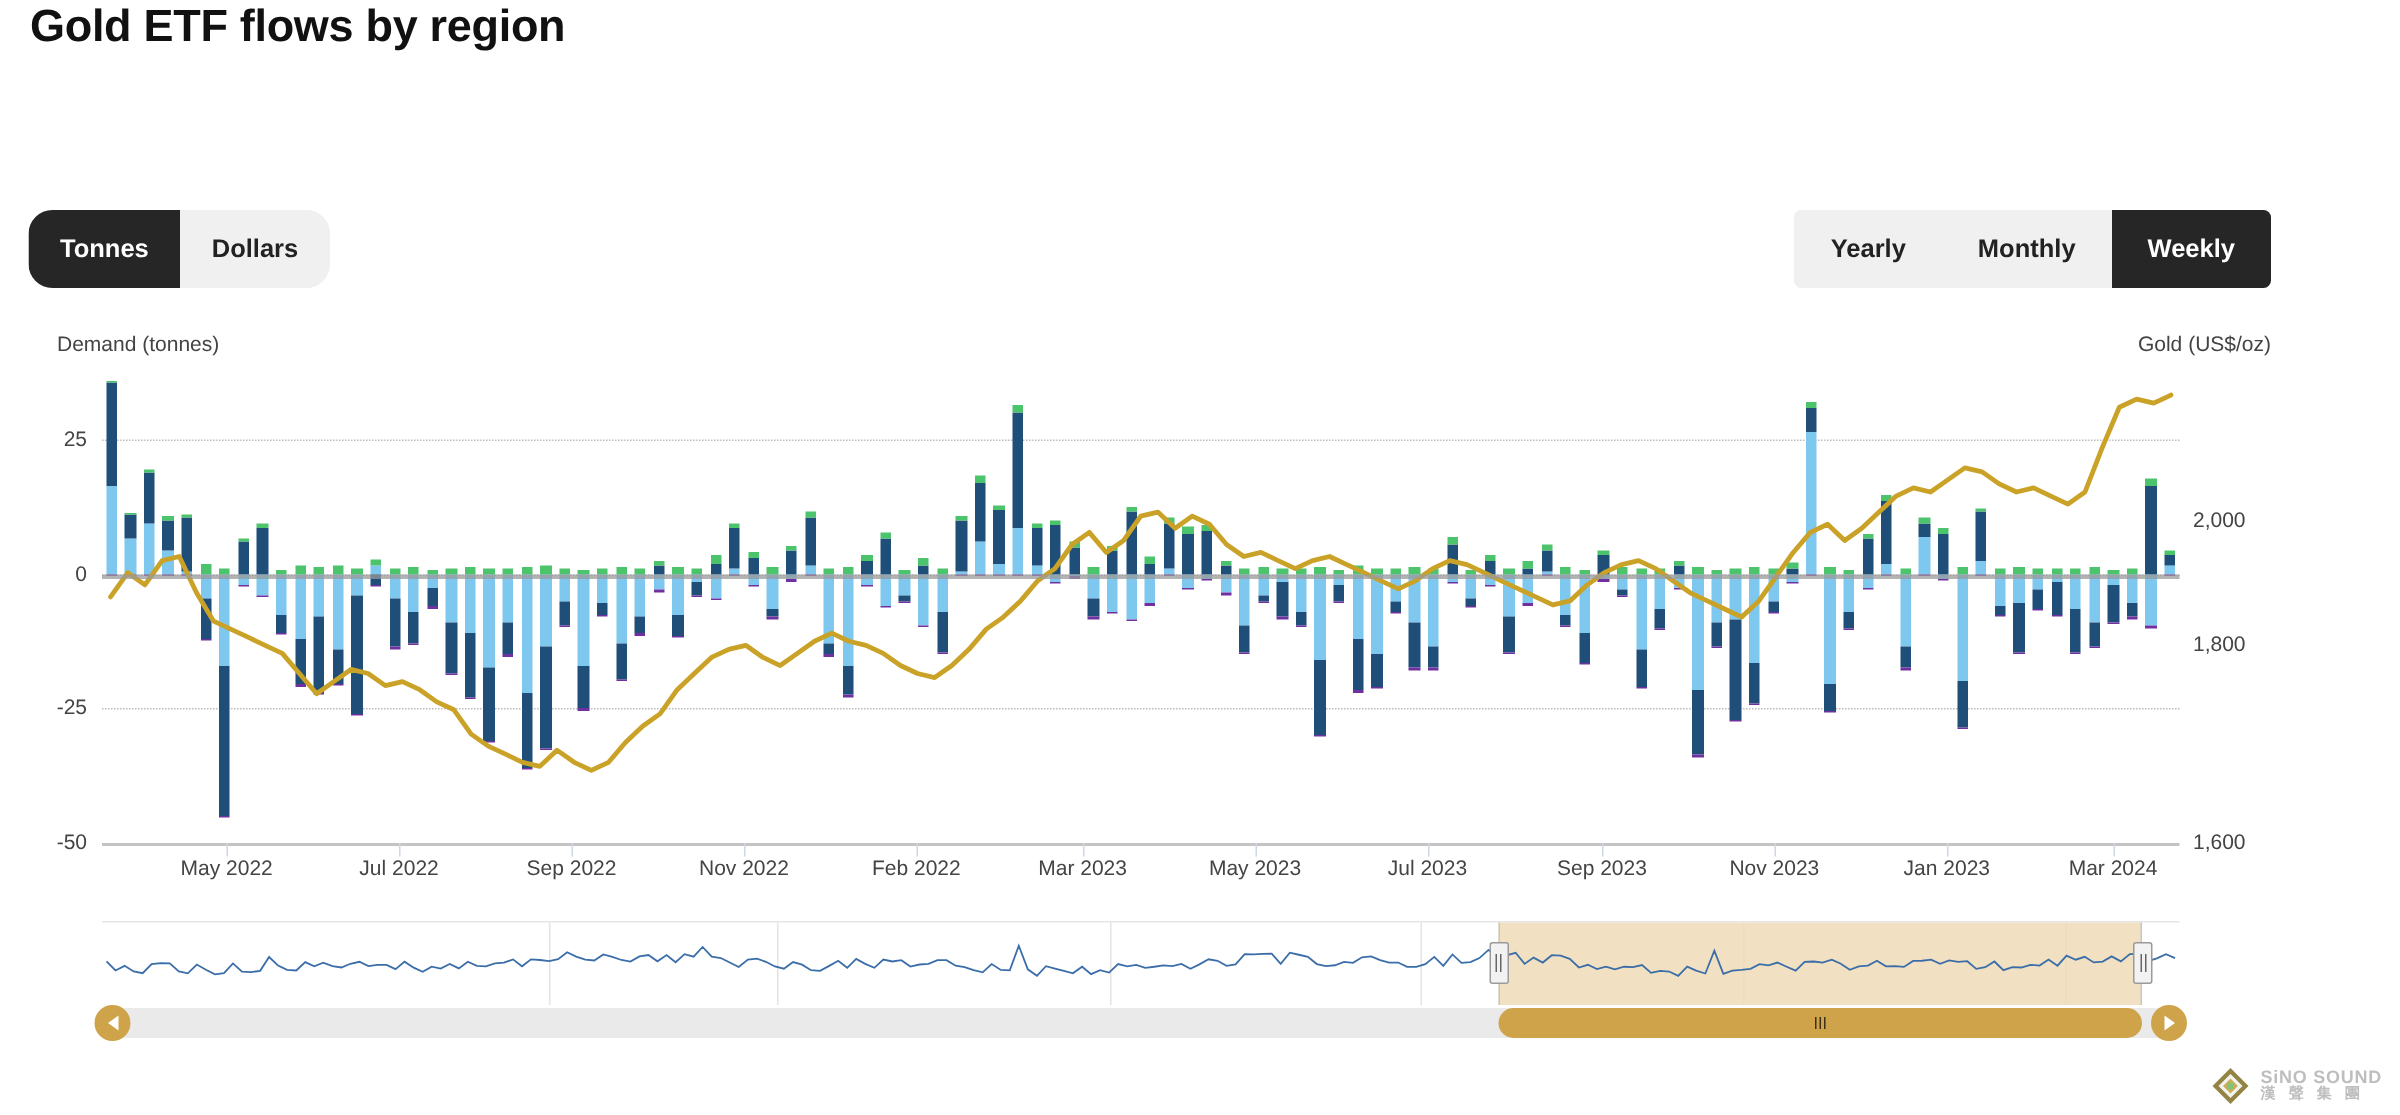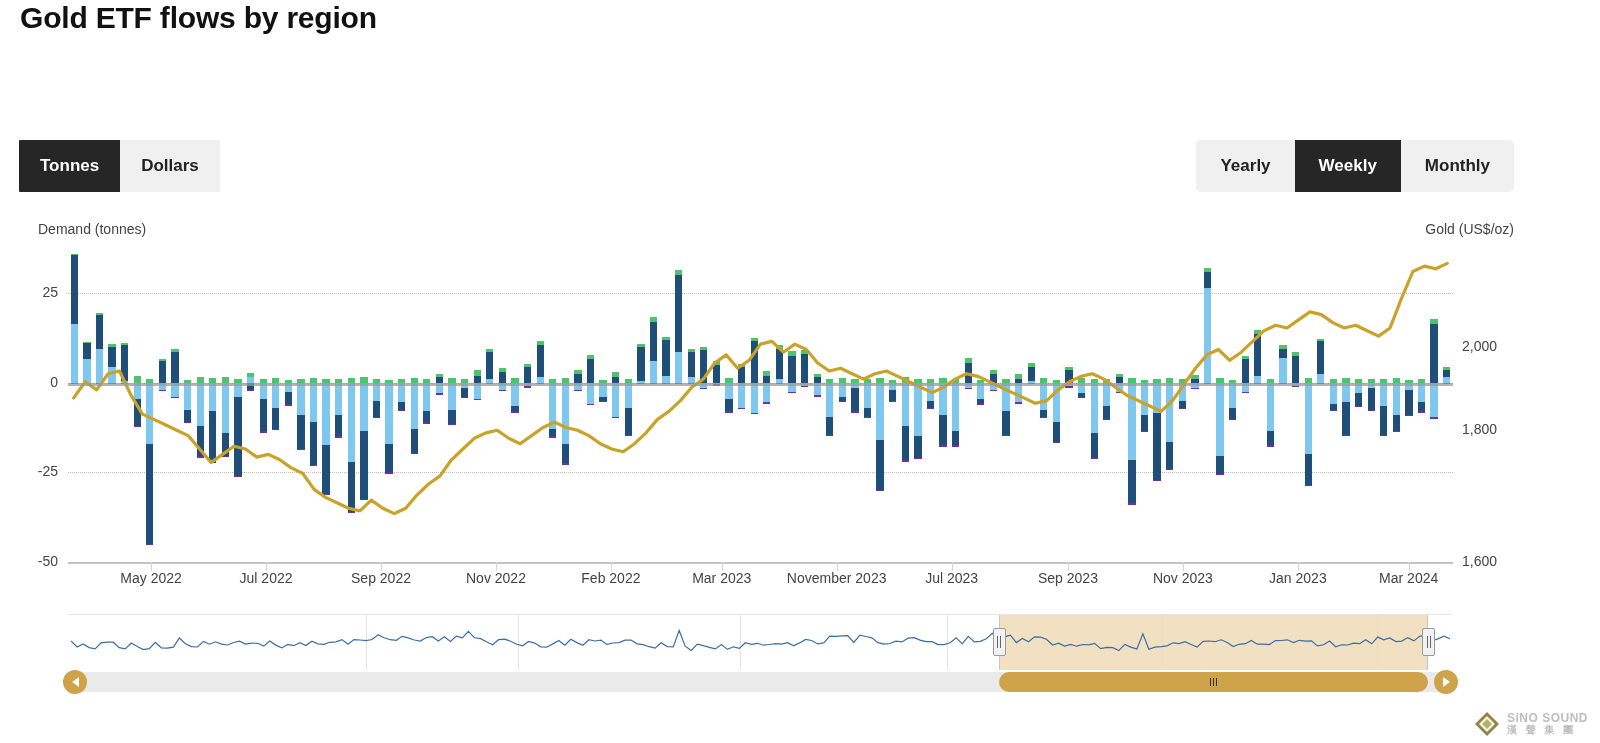--- a/index.html
+++ b/index.html
@@ -32,21 +32,21 @@
     font-size: 17px; font-weight: bold; color: #ffffff;
     cursor: pointer; user-select: none; border: none;
     font-family: "Liberation Sans", sans-serif;
   }
   .export-pdf { background: #b52532; }
   .export-png { background: #4caf50; }
 
   
   .unit-group {
     position: absolute; left: 19px; top: 140px;
-    display: flex; border-radius: 1px; overflow: hidden;
+    display: flex; border-radius: 16px; overflow: hidden;
     background: #f0f0f0;
   }
   .seg-btn {
     height: 52px; padding: 0 21px;
     display: flex; align-items: center; justify-content: center;
     font-size: 17px; font-weight: bold; color: #222222;
     background: #f0f0f0; cursor: pointer; user-select: none;
     font-family: "Liberation Sans", sans-serif;
     white-space: nowrap;
   }
@@ -188,22 +188,22 @@
   <div class="title">Gold ETF flows by region</div>
 
 
   <div class="unit-group">
     <div class="seg-btn active">Tonnes</div>
     <div class="seg-btn">Dollars</div>
   </div>
 
   <div class="period-group">
     <div class="seg-btn">Yearly</div>
+    <div class="seg-btn">Monthly</div>
     <div class="seg-btn active">Weekly</div>
-    <div class="seg-btn">Monthly</div>
   </div>
 
   <div class="axis-title left">Demand (tonnes)</div>
   <div class="axis-title right">Gold (US$/oz)</div>
 
   <div id="yticks-left">
       <div class="ytick" style="top: 284.034px;">25</div>
       <div class="ytick" style="top: 373.69px;">0</div>
       <div class="ytick" style="top: 463.345px;">-25</div>
       <div class="ytick" style="top: 553px;">-50</div>
@@ -903,21 +903,21 @@
       <div class="xtick" style="left: 1297.88px;"></div>
       <div class="xtick" style="left: 1408.68px;"></div>
     </div>
   <div class="xlabels" id="xlabels">
       <div class="xlab" style="left: 83.1px;">May 2022</div>
       <div class="xlab" style="left: 198.055px;">Jul 2022</div>
       <div class="xlab" style="left: 313.01px;">Sep 2022</div>
       <div class="xlab" style="left: 427.965px;">Nov 2022</div>
       <div class="xlab" style="left: 542.92px;">Feb 2022</div>
       <div class="xlab" style="left: 653.72px;">Mar 2023</div>
-      <div class="xlab" style="left: 768.675px;">November 2023</div>
+      <div class="xlab" style="left: 768.675px;">May 2023</div>
       <div class="xlab" style="left: 883.63px;">Jul 2023</div>
       <div class="xlab" style="left: 999.97px;">Sep 2023</div>
       <div class="xlab" style="left: 1114.92px;">Nov 2023</div>
       <div class="xlab" style="left: 1229.88px;">Jan 2023</div>
       <div class="xlab" style="left: 1340.68px;">Mar 2024</div>
     </div>
 
   <div class="nav-wrap">
     <div id="nav-divs">
         <div class="nav-div" style="left: 297.775px;"></div>

